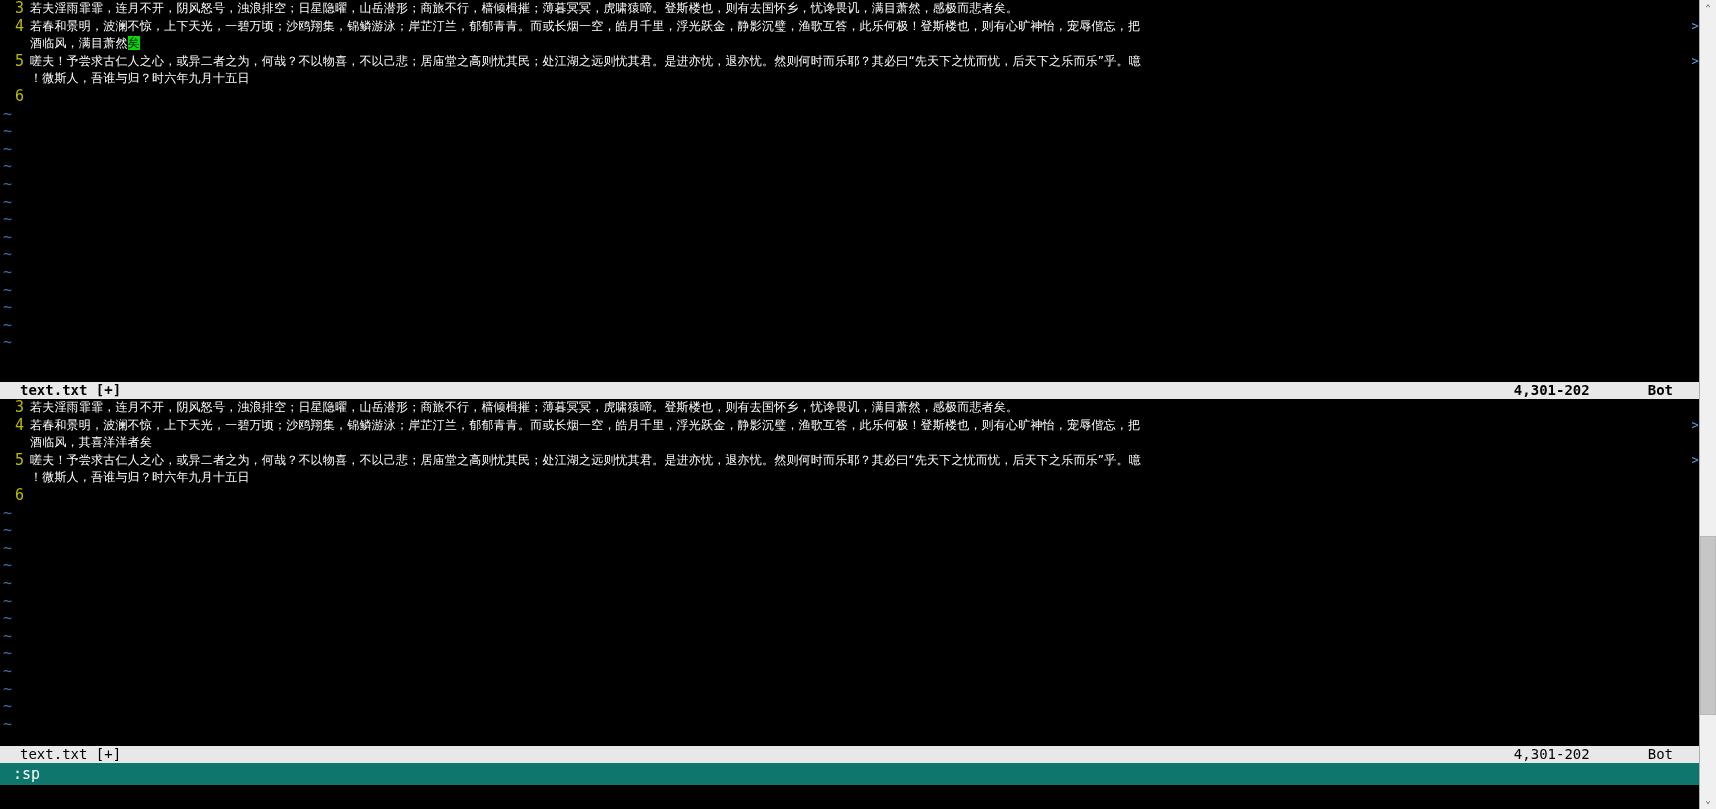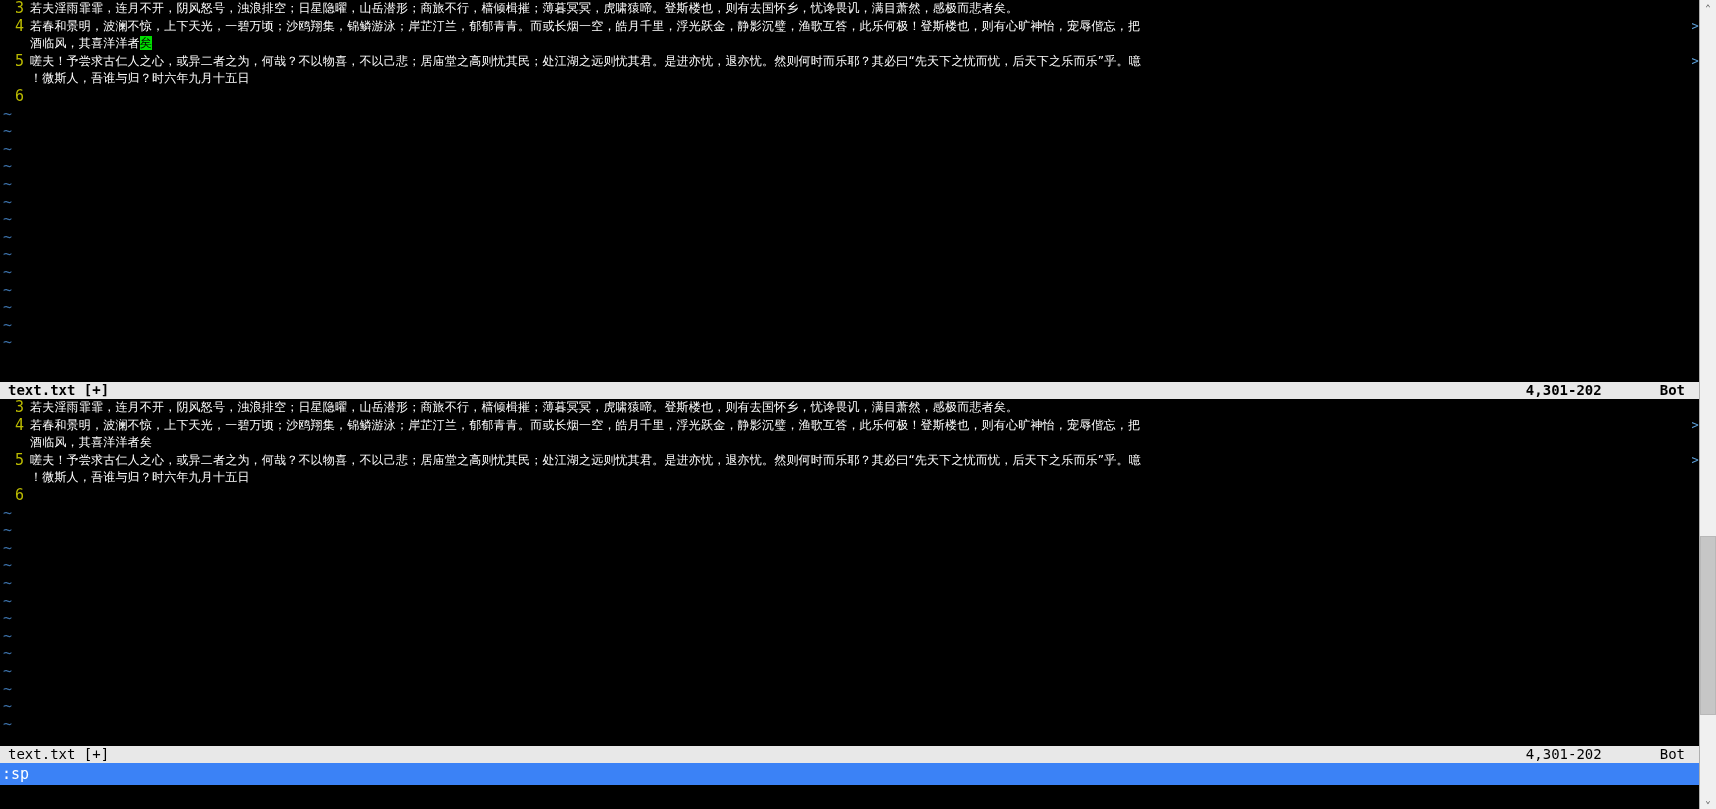--- a/index.html
+++ b/index.html
@@ -114,41 +114,41 @@
   
   .statusline {
     height: 17px;
     line-height: 17px;
     background: #e8e8e8;
     color: #000000;
     font-family: "DejaVu Sans Mono", monospace;
     font-size: 14px;
     display: flex;
     align-items: flex-end;
-    padding: 0 8px;
+    padding: 0 20px;
     box-sizing: border-box;
     white-space: pre;
     font-weight: bold;
   }
   .statusline .sl-name { flex: 0 0 auto; }
   .statusline .sl-spacer { flex: 1 1 auto; }
   .statusline .sl-pos { flex: 0 0 auto; padding-right: 58px; }
   .statusline .sl-scroll { flex: 0 0 auto; padding-right: 6px; }
 
   .statusline.inactive { font-weight: normal; }
 
   
   .cmdline {
     height: 22px;
     line-height: 22px;
-    background: #3b82f6;
+    background: #0f766e;
     color: #ffffff;
     font-family: "DejaVu Sans Mono", monospace;
     font-size: 15px;
-    padding-left: 2px;
+    padding-left: 13px;
     white-space: pre;
   }
 
   
   .scrollbar {
     width: 17px;
     height: 809px;
     background: #f0f0f0;
     border-left: 1px solid #b0b0b0;
     box-sizing: border-box;
@@ -184,21 +184,21 @@
 <body>
 
 <div class="vim-window">
 
   <div class="vim-main">
 
     <div class="pane pane-top">
       <div class="text-area" id="buf-top">
           <div class="row"><span class="lnum">3</span><span class="content"><span>若夫淫雨霏霏，连月不开，阴风怒号，浊浪排空；日星隐曜，山岳潜形；商旅不行，樯倾楫摧；薄暮冥冥，虎啸猿啼。登斯楼也，则有去国怀乡，忧谗畏讥，满目萧然，感极而悲者矣。</span></span></div>
           <div class="row"><span class="lnum">4</span><span class="content"><span>若春和景明，波澜不惊，上下天光，一碧万顷；沙鸥翔集，锦鳞游泳；岸芷汀兰，郁郁青青。而或长烟一空，皓月千里，浮光跃金，静影沉璧，渔歌互答，此乐何极！登斯楼也，则有心旷神怡，宠辱偕忘，把</span><span class="wrapmark">&gt;</span></span></div>
-          <div class="row"><span class="lnum"></span><span class="content"><span>酒临风，其喜洋洋者</span><span class="cursor-block">矣</span></span></div>
+          <div class="row"><span class="lnum"></span><span class="content"><span>酒临风，满目萧然</span><span class="cursor-block">矣</span></span></div>
           <div class="row"><span class="lnum">5</span><span class="content"><span>嗟夫！予尝求古仁人之心，或异二者之为，何哉？不以物喜，不以己悲；居庙堂之高则忧其民；处江湖之远则忧其君。是进亦忧，退亦忧。然则何时而乐耶？其必曰“先天下之忧而忧，后天下之乐而乐”乎。噫</span><span class="wrapmark">&gt;</span></span></div>
           <div class="row"><span class="lnum"></span><span class="content"><span>！微斯人，吾谁与归？时六年九月十五日</span></span></div>
           <div class="row"><span class="lnum">6</span><span class="content"><span></span></span></div>
           <div class="tilde-row">
             <span class="tilde">~</span>
           </div>
           <div class="tilde-row">
             <span class="tilde">~</span>
           </div>
           <div class="tilde-row">

